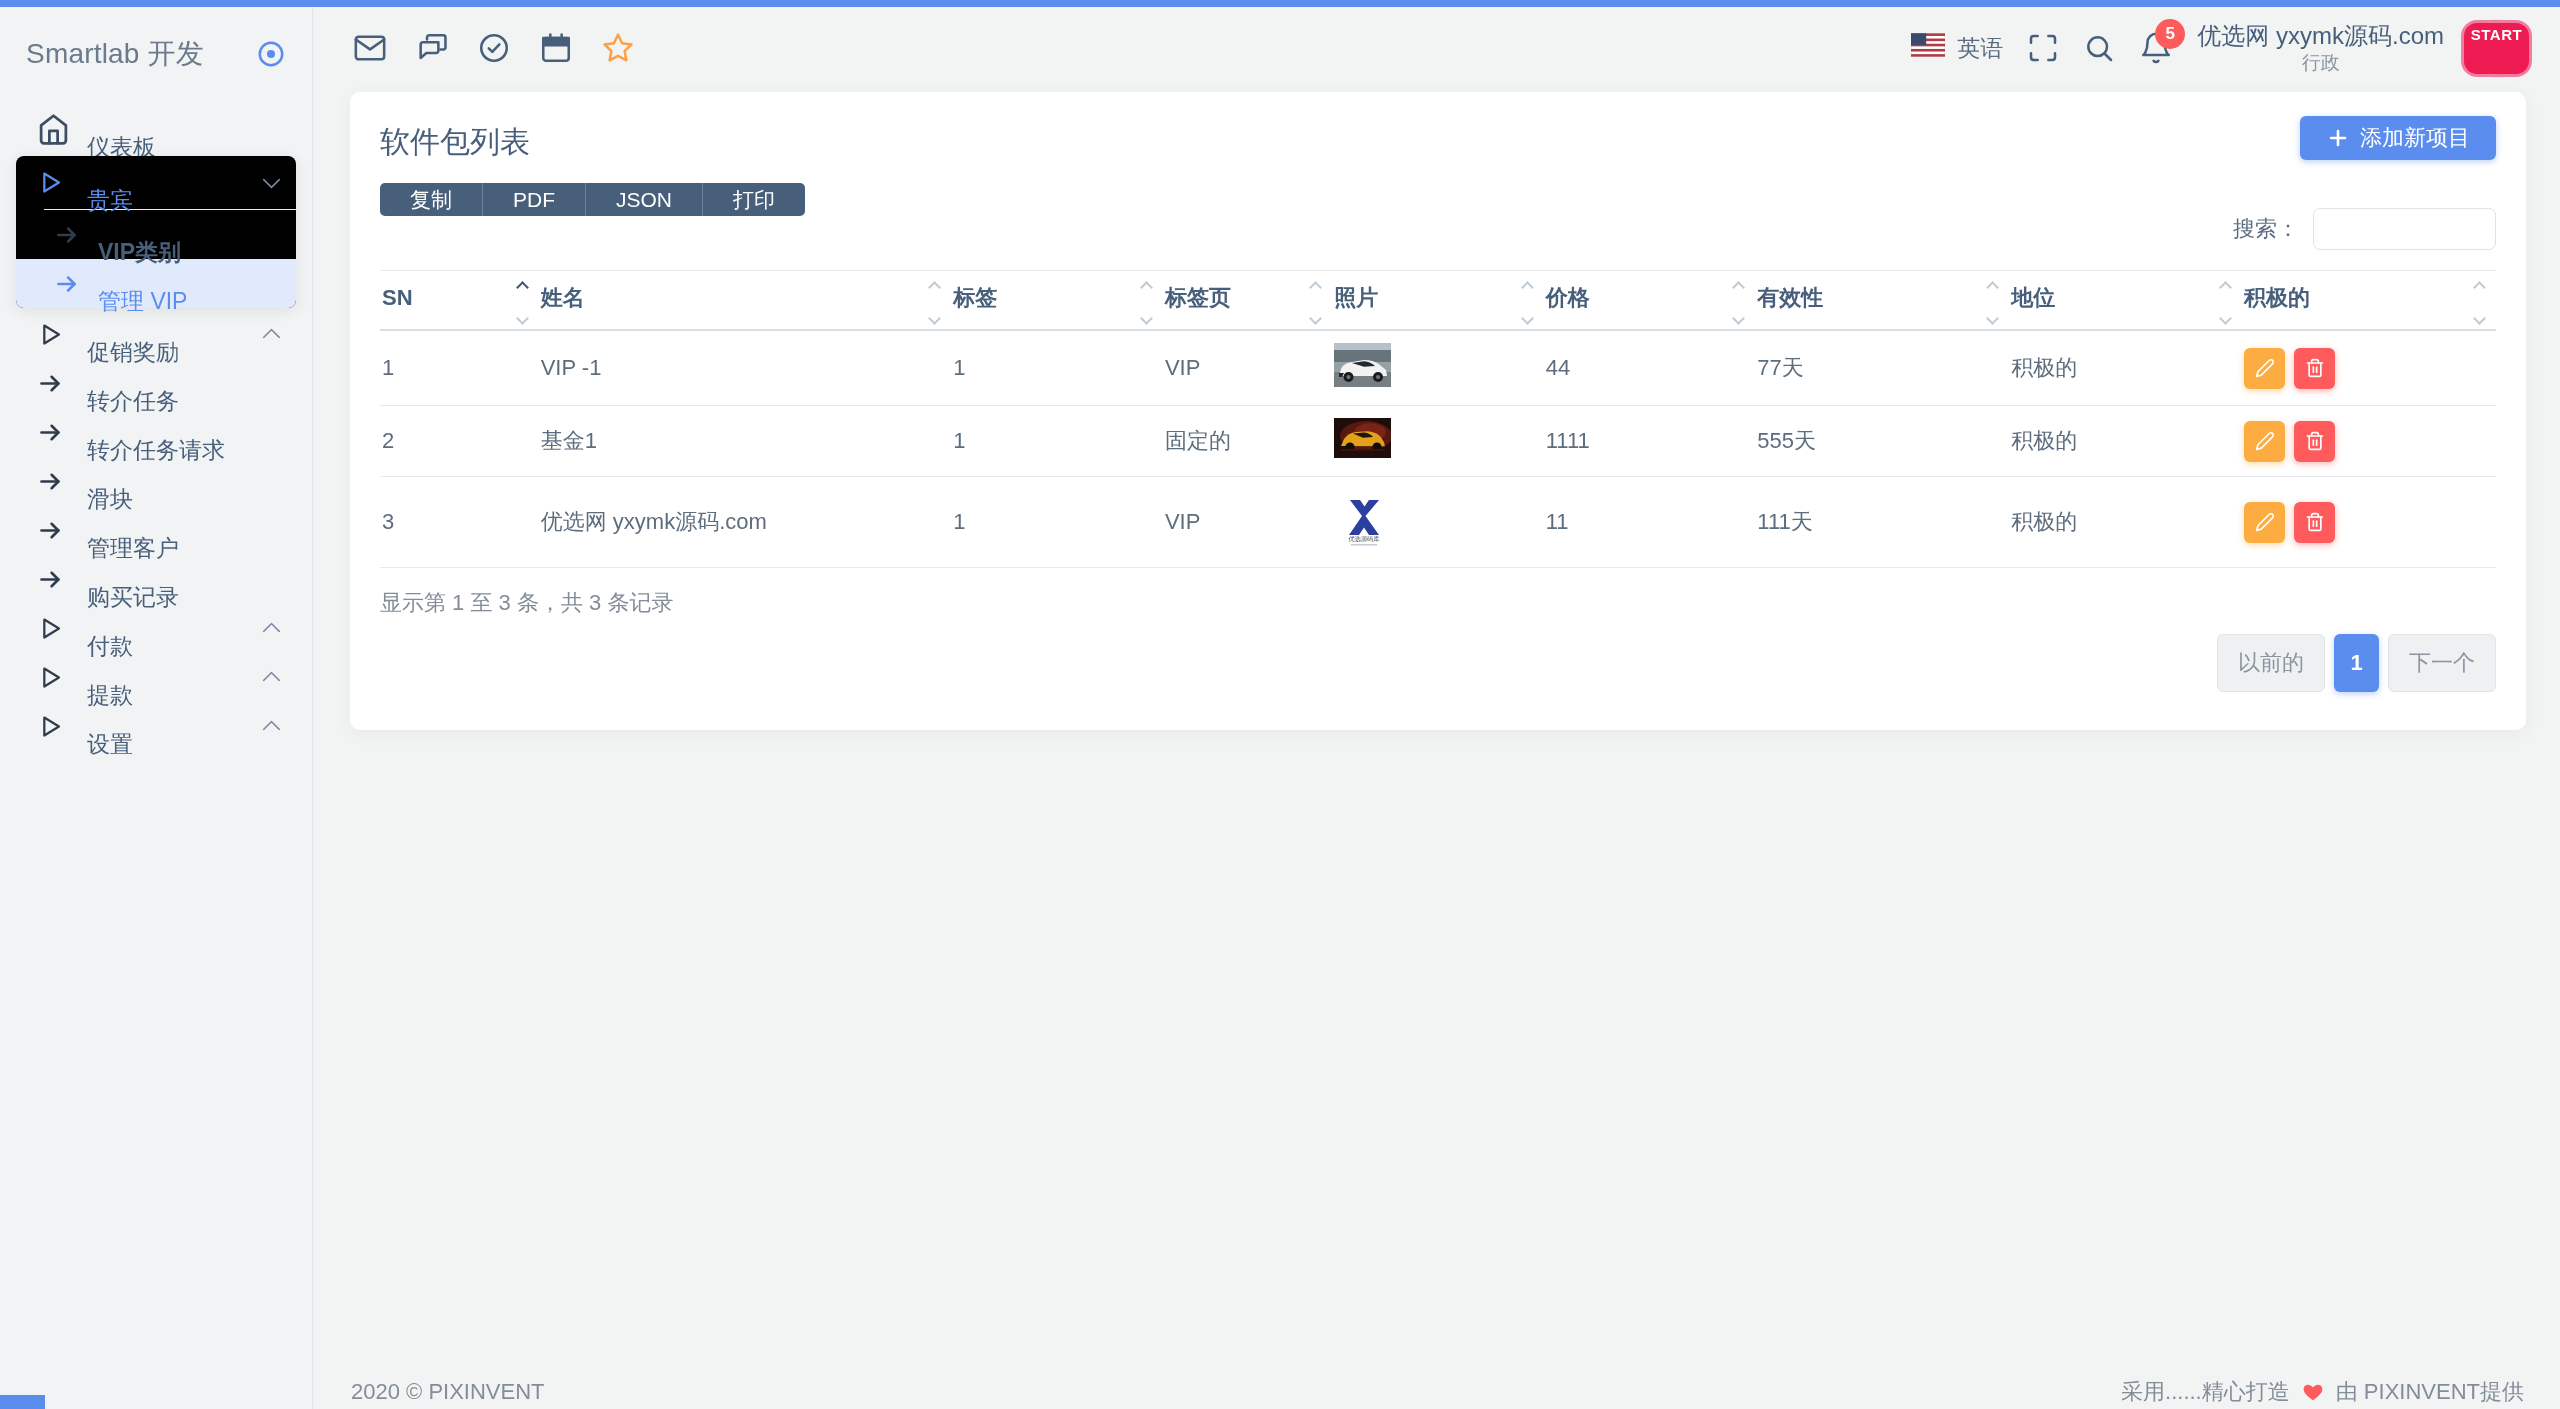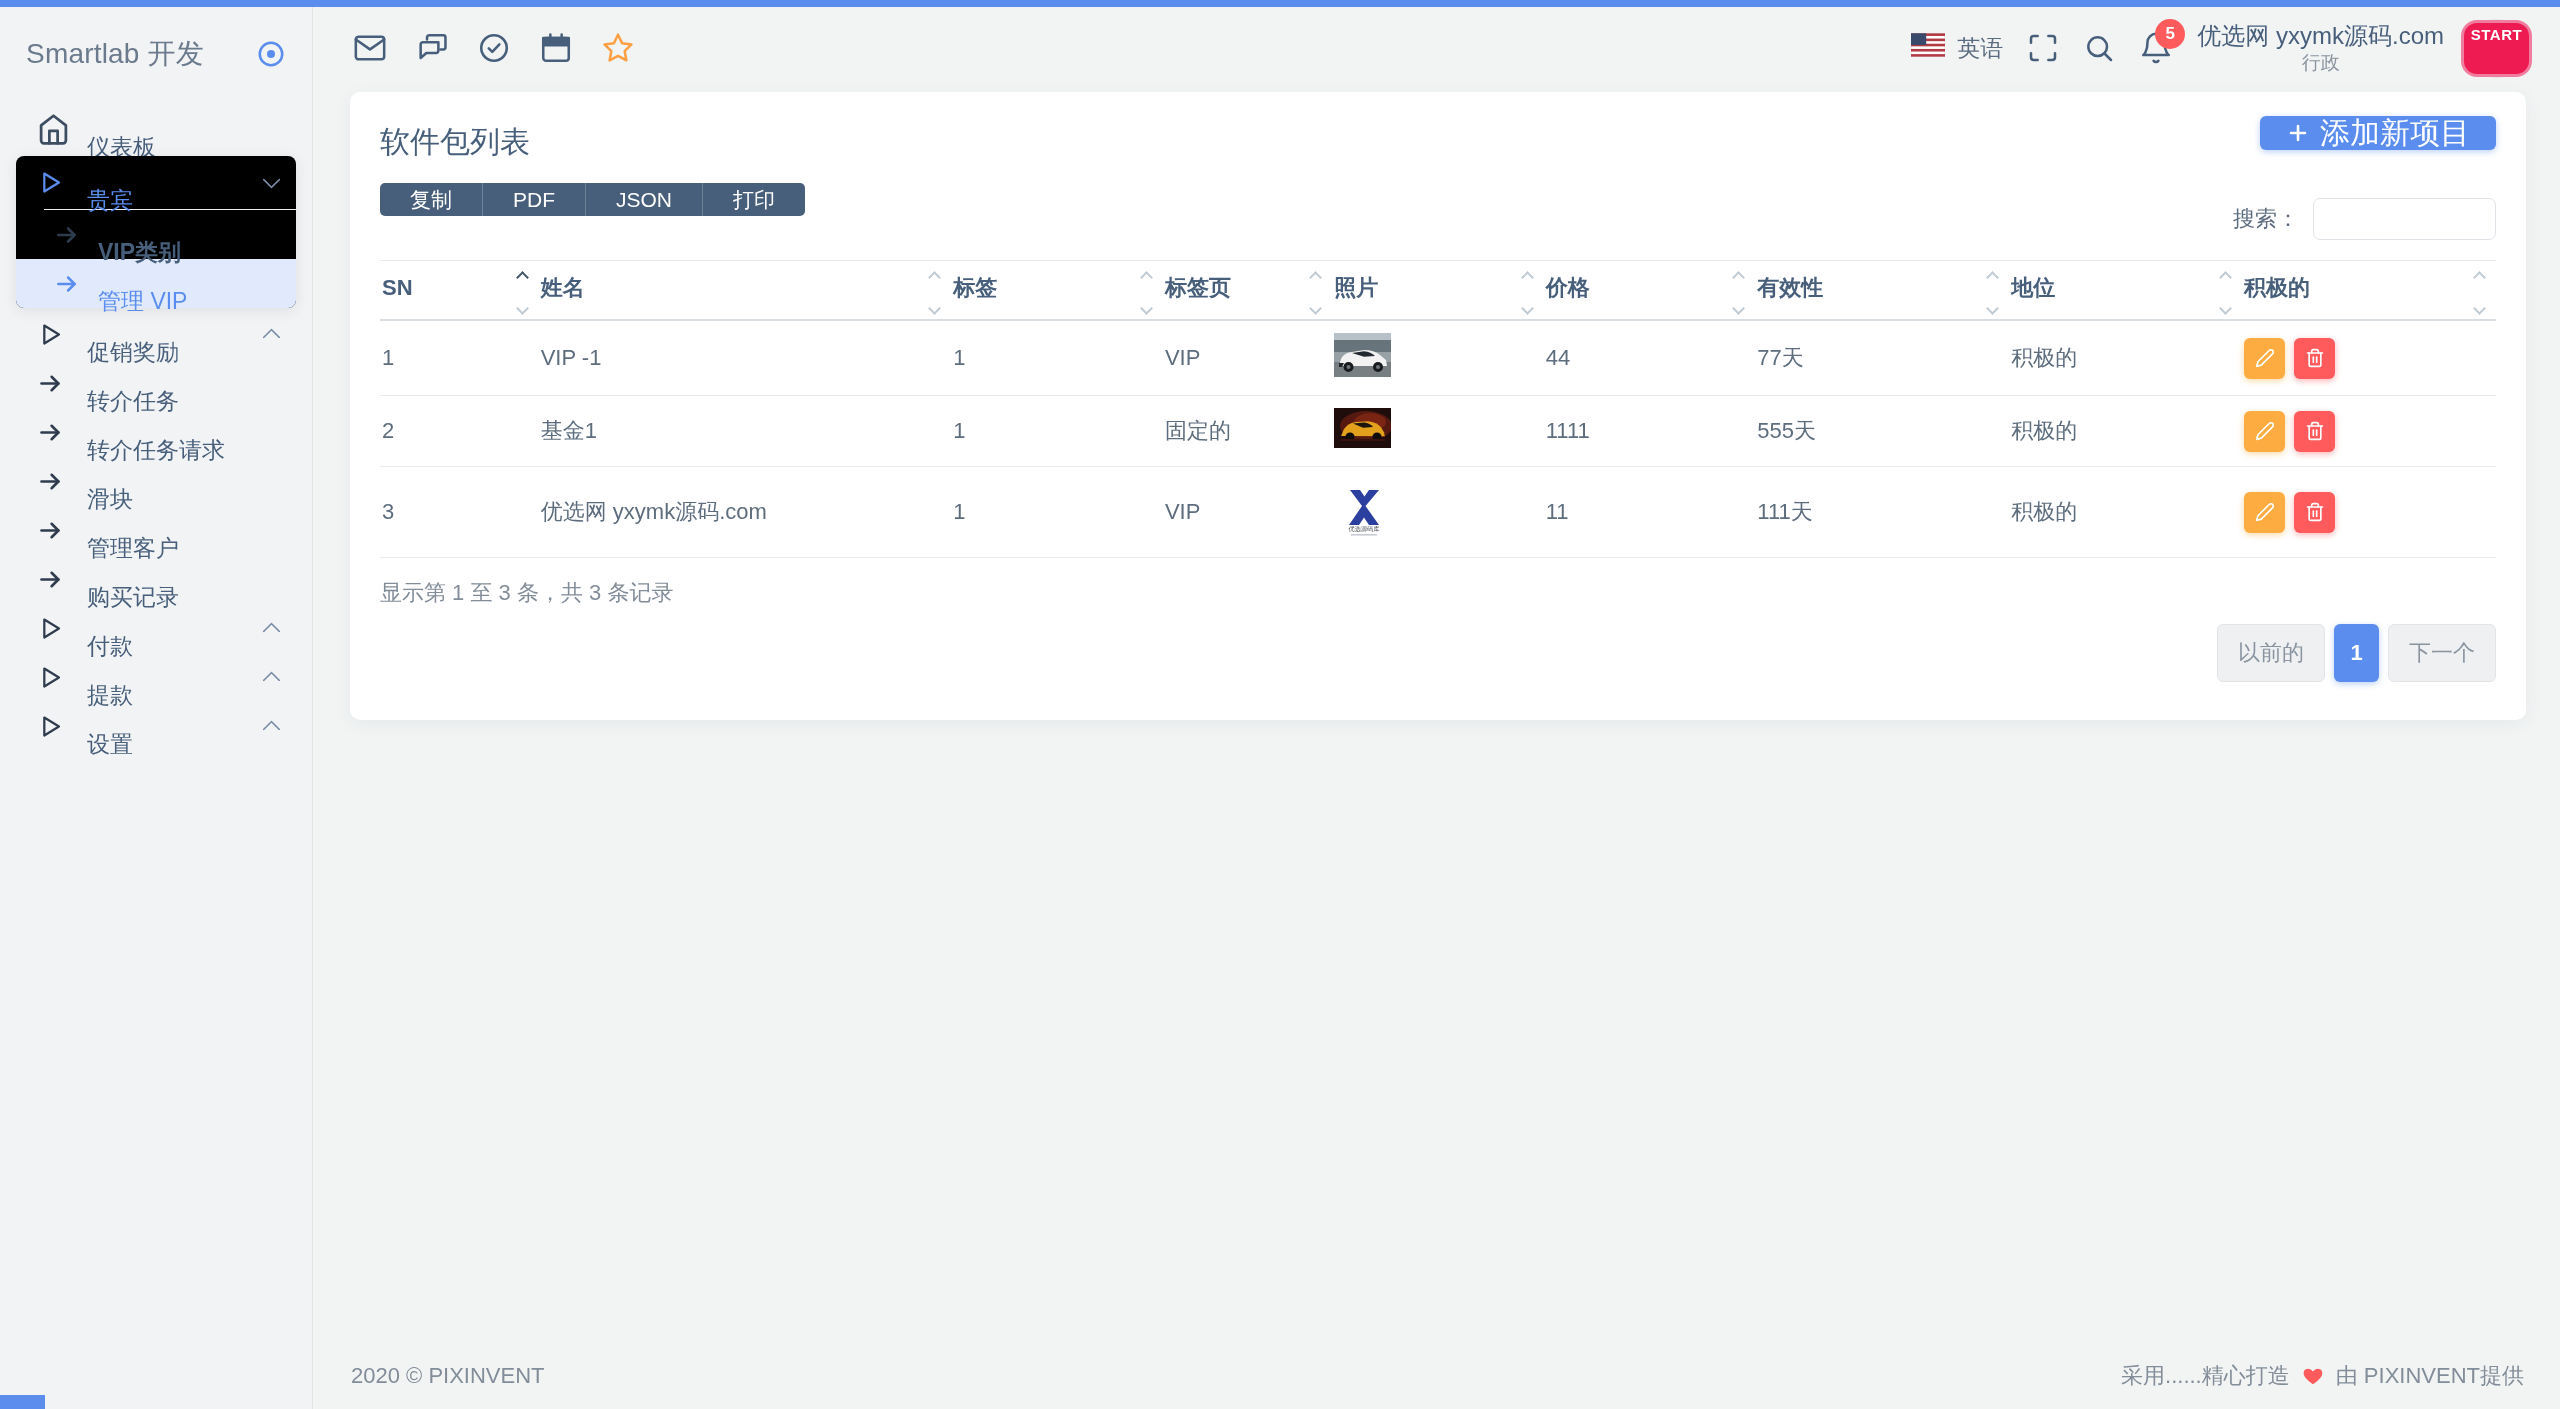--- a/index.html
+++ b/index.html
@@ -46,21 +46,21 @@
 
   
   .content { padding:3px 34px 0 37px; }
   .card { background:#fff; border-radius:10px; box-shadow:0 4px 18px rgba(52,63,84,.06); padding:24px 30px 38px; }
   .card-top { display:flex; justify-content:space-between; }
   .card-title { font-size:30px; font-weight:500; color:#475F7B; margin:6px 0 20px; }
   .export-group { display:inline-flex; border-radius:5px; overflow:hidden; }
   .export-btn { background:#475F7B; color:#fff; font-size:21px; padding:0 30px; height:33px; display:flex; align-items:center; border:none; border-right:1px solid rgba(255,255,255,.22); cursor:pointer; font-family:inherit; }
   .export-btn:last-child { border-right:none; }
   .right-tools { display:flex; flex-direction:column; align-items:flex-end; }
-  .add-btn { background:#5A8DEE; color:#fff; border:none; border-radius:6px; height:34px; padding:0 26px; font-size:30px; display:flex; align-items:center; gap:10px; cursor:pointer; font-family:inherit; box-shadow:0 2px 6px rgba(90,141,238,.4); }
+  .add-btn { background:#5A8DEE; color:#fff; border:none; border-radius:6px; height:44px; padding:0 26px; font-size:22px; display:flex; align-items:center; gap:10px; cursor:pointer; font-family:inherit; box-shadow:0 2px 6px rgba(90,141,238,.4); }
   .search-row { display:flex; align-items:center; gap:14px; margin-top:48px; }
   .search-label { font-size:22px; color:#5c6c80; }
   .search-input { width:183px; height:42px; border:1px solid #dfe3e7; border-radius:7px; font-size:21px; padding:0 12px; color:#475F7B; outline:none; background:#fff; }
 
   table { width:100%; border-collapse:collapse; table-layout:fixed; margin-top:20px; }
   thead th { text-align:left; font-size:22px; color:#475F7B; font-weight:bold; padding:12px 6px 16px 2px; border-top:1px solid #e6eaed; border-bottom:2px solid #d9dee3; position:relative; }
   tbody td { font-size:22px; color:#5d6d7e; padding:12px 6px 12px 2px; border-bottom:1px solid #e6eaed; vertical-align:middle; }
   .sort { position:absolute; right:12px; top:12px; }
   .sc { display:block; width:9px; height:9px; border-right:2px solid #c0cad3; border-bottom:2px solid #c0cad3; }
   .sc-up { transform:rotate(-135deg); }
@@ -69,21 +69,21 @@
   .photo { display:inline-block; line-height:0; }
   .act-btn { width:41px; height:41px; border:none; border-radius:6px; display:inline-flex; align-items:center; justify-content:center; cursor:pointer; margin-right:9px; }
   .act-edit { background:#FDAC41; box-shadow:0 2px 6px rgba(253,172,65,.45); }
   .act-del { background:#FF5B5C; box-shadow:0 2px 6px rgba(255,91,92,.45); }
 
   .tbl-info { font-size:22px; color:#828d99; margin:20px 0 16px; }
   .pager { display:flex; justify-content:flex-end; align-items:center; gap:9px; }
   .page-btn { height:58px; padding:0 20px; background:#eef0f2; border:1px solid #e2e5e8; border-radius:6px; color:#8a95a1; font-size:22px; display:flex; align-items:center; cursor:pointer; font-family:inherit; }
   .page-active { width:45px; padding:0; justify-content:center; background:#5A8DEE; border:none; color:#fff; font-weight:bold; box-shadow:0 2px 6px rgba(90,141,238,.4); }
 
-  .footer { margin-top:auto; display:flex; justify-content:space-between; align-items:center; padding:0 36px 18px 38px; font-size:22px; color:#828d99; }
+  .footer { margin-top:auto; display:flex; justify-content:space-between; align-items:center; padding:0 36px 2px 38px; font-size:22px; color:#828d99; }
   .footer-right { display:flex; align-items:center; gap:12px; }
   .corner-chip { position:absolute; left:0; bottom:0; width:45px; height:14px; background:#5A8DEE; z-index:41; }
 
   svg.ic { display:block; }
 </style>
 </head>
 <body>
 
 <div class="topbar"></div>
 <div class="corner-chip"></div>

